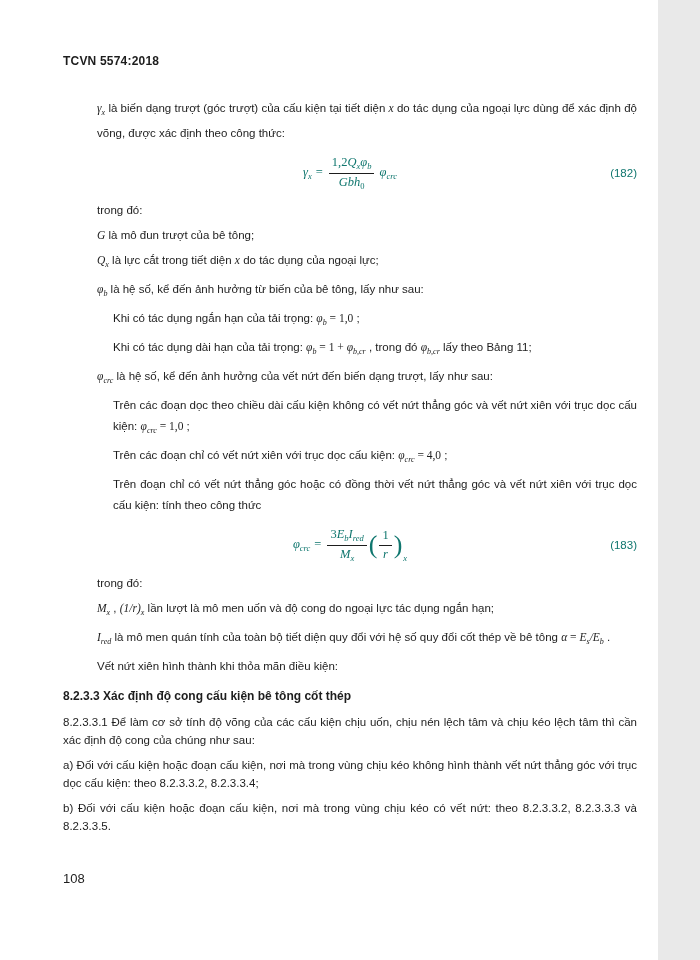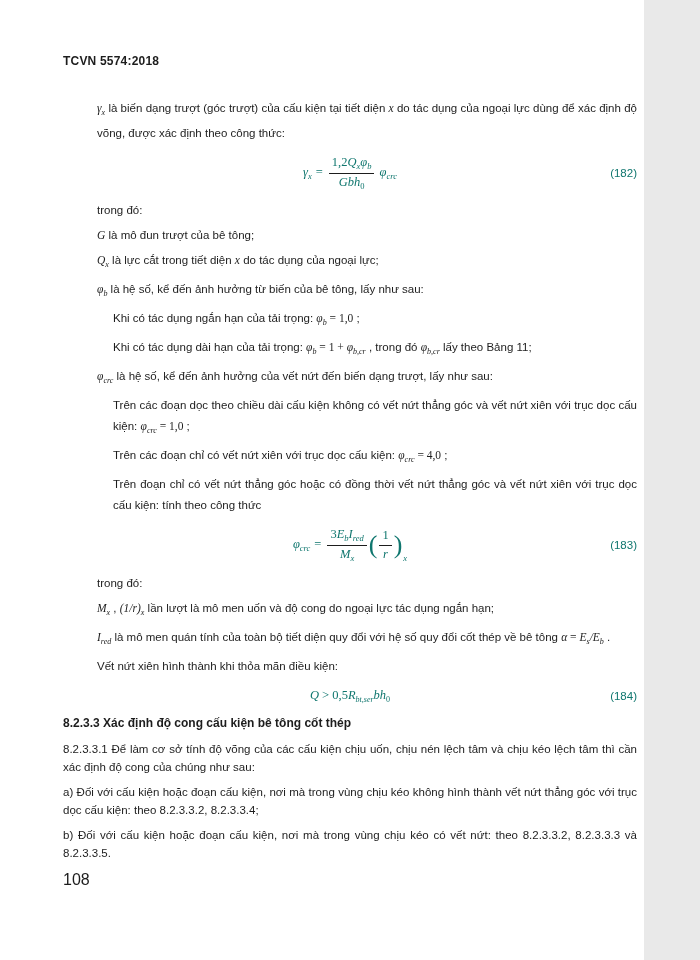--- a/index.html
+++ b/index.html
@@ -1,17 +1,17 @@
 <!DOCTYPE html>
 <html lang="vi"><head>
 <meta charset="utf-8">
 <style>
   html,body{margin:0;padding:0;}
   body{width:700px;height:960px;background:#e9e9e9;font-family:"Liberation Sans",sans-serif;}
-  .page{position:relative;width:644px;height:960px;background:#ffffff;overflow:hidden;color:#1d1d1d;}
+  .page{position:relative;width:644px;height:960px;background:#ffffff;overflow:hidden;color:#1d1d1d;padding-left:14px;}
   .content{position:absolute;left:63px;top:54px;width:574px;}
   .doc-header{font-size:12px;font-weight:bold;letter-spacing:.2px;margin:0 0 30px 0;}
   .para{font-size:11.5px;line-height:21px;margin:0 0 4px 0;}
   .lvl1{margin-left:34px;}
   .lvl2{margin-left:50px;}
   .just{text-align:justify;}
   .tight{line-height:18.5px;margin-bottom:6px;}
   .sec-heading{font-size:12px;font-weight:bold;margin:12px 0 10px 0;}
   
   .seg-t{}
@@ -28,21 +28,21 @@
   .mn{}
   .mo{padding:0 4px;}
   .msub{font-style:italic;font-size:8.5px;vertical-align:-3px;}
   .msubn{font-size:8.5px;vertical-align:-3px;}
   .frac{display:inline-block;vertical-align:middle;text-align:center;line-height:1.25;margin:0 2px;}
   .fnum{display:block;border-bottom:1px solid #1d1d1d;padding:0 3px 1px 3px;}
   .fden{display:block;padding-top:1px;}
   .paren{font-size:26px;vertical-align:middle;line-height:0;font-weight:400;}
   .psub{font-style:italic;font-size:8.5px;vertical-align:-13px;margin-left:1px;}
   .factor{margin-left:3px;}
-  .page-num{position:absolute;left:63px;top:871px;font-size:16px;}
+  .page-num{position:absolute;left:63px;top:871px;font-size:13px;}
 </style>
 </head>
 <body>
 
 <div class="page">
   <div class="content">
 
     <div class="doc-header">TCVN 5574:2018</div>
 
     <p class="para lvl1 just"><span class="seg-i">γ</span><span class="seg-sub">x</span><span class="seg-t"> là biến dạng trượt (góc trượt) của cấu kiện tại tiết diện </span><span class="seg-i">x</span><span class="seg-t"> do tác dụng của ngoại lực dùng để xác định độ võng, được xác định theo công thức:</span></p>
@@ -70,24 +70,20 @@
         <span class="mi">φ</span><span class="msub">crc</span><span class="mo">=</span><span class="frac"><span class="fnum"><span class="mn">3</span><span class="mi">E</span><span class="msub">b</span><span class="mi">I</span><span class="msub">red</span></span><span class="fden"><span class="mi">M</span><span class="msub">x</span></span></span><span class="paren">(</span><span class="frac"><span class="fnum"><span class="mn">1</span></span><span class="fden"><span class="mi">r</span></span></span><span class="paren">)</span><span class="psub">x</span>
       </span>
       <span class="eq-tag">(183)</span>
     </div>
 
     <p class="para lvl1">trong đó:</p>
     <p class="para lvl1"><span class="seg-i">M</span><span class="seg-sub">x</span><span class="seg-t"> , </span><span class="seg-i">(1/r)</span><span class="seg-sub">x</span><span class="seg-t"> lần lượt là mô men uốn và độ cong do ngoại lực tác dụng ngắn hạn;</span></p>
     <p class="para lvl1 just"><span class="seg-i">I</span><span class="seg-sub">red</span><span class="seg-t"> là mô men quán tính của toàn bộ tiết diện quy đổi với hệ số quy đổi cốt thép về bê tông </span><span class="seg-i">α</span><span class="seg-m"> = </span><span class="seg-i">E</span><span class="seg-sub">s</span><span class="seg-i">/E</span><span class="seg-sub">b</span><span class="seg-t"> .</span></p>
     <p class="para lvl1">Vết nứt xiên hình thành khi thỏa mãn điều kiện:</p>
 
-    <div class="eq-row">
-      <span class="eq-math"><span class="seg-i">Q</span><span class="seg-m"> &gt; 0,5</span><span class="seg-i">R</span><span class="seg-sub">bt,ser</span><span class="seg-i">bh</span><span class="seg-nsub">0</span></span>
-      <span class="eq-tag">(184)</span>
-    </div>
 
     <h2 class="sec-heading">8.2.3.3 Xác định độ cong cấu kiện bê tông cốt thép</h2>
     <p class="para tight just"><span class="seg-b">8.2.3.3.1</span><span class="seg-t"> Để làm cơ sở tính độ võng của các cấu kiện chịu uốn, chịu nén lệch tâm và chịu kéo lệch tâm thì cần xác định độ cong của chúng như sau:</span></p>
     <p class="para tight just"><span class="seg-t">a) Đối với cấu kiện hoặc đoạn cấu kiện, nơi mà trong vùng chịu kéo không hình thành vết nứt thẳng góc với trục dọc cấu kiện: theo 8.2.3.3.2, 8.2.3.3.4;</span></p>
     <p class="para tight just"><span class="seg-t">b) Đối với cấu kiện hoặc đoạn cấu kiện, nơi mà trong vùng chịu kéo có vết nứt: theo 8.2.3.3.2, 8.2.3.3.3 và 8.2.3.3.5.</span></p>
 
   </div>
 
   <div class="page-num">108</div>
 </div>

